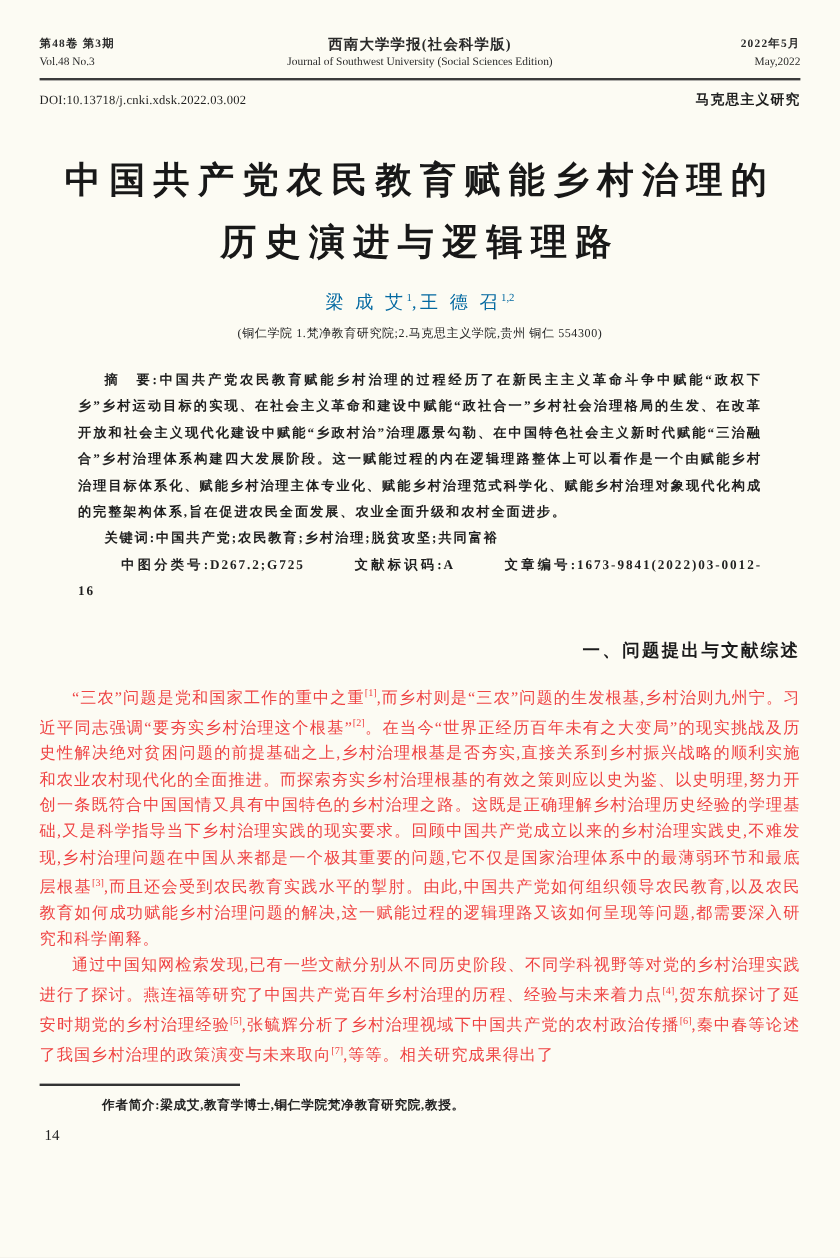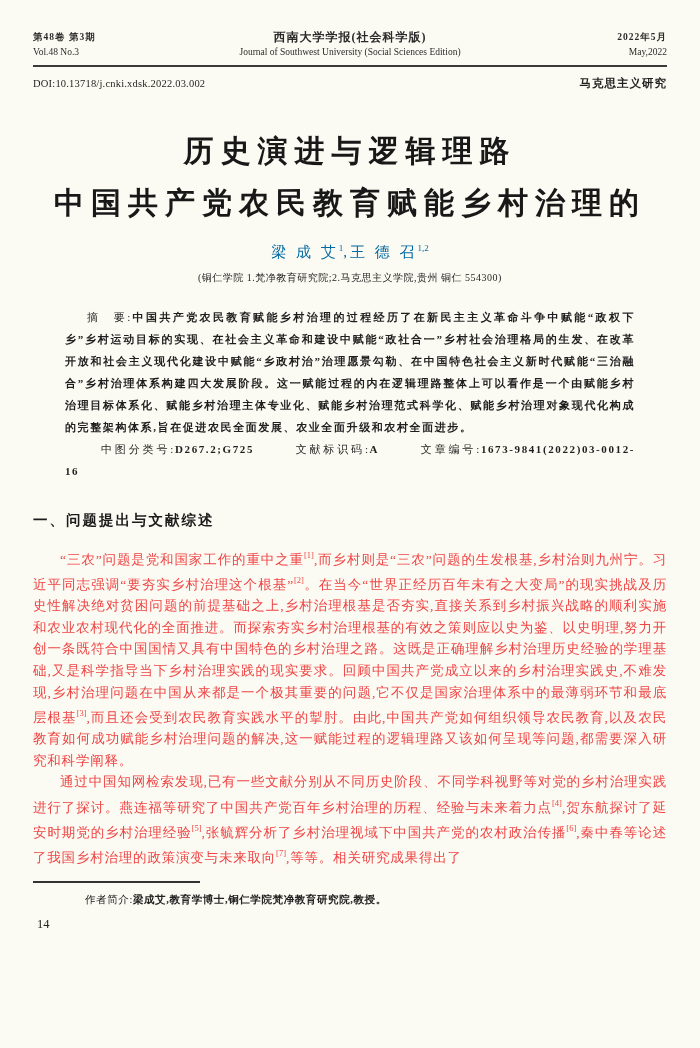--- a/index.html
+++ b/index.html
@@ -35,23 +35,23 @@
   .authors{margin-top:14px;text-align:center;font-size:15px;letter-spacing:3px;color:#0369a1;}
   .authors sup{font-size:9px;letter-spacing:0;}
   .affiliation{margin-top:9px;text-align:center;font-size:10px;letter-spacing:0.5px;color:#262626;}
   
   .abstract-wrap{margin:21px 32px 0 32px;font-size:11px;line-height:22px;
                  text-align:justify;font-weight:600;letter-spacing:1.6px;color:#1f1f1f;}
   .abstract-wrap p{margin:0;text-indent:2em;}
   .kw-line{margin:0;text-indent:2em;}
   .meta-line{margin:0;text-indent:2em;}
   .meta-line .meta-pair{margin-right:22px;padding-left:14px;}
-  .lbl{font-weight:400;}
+  .lbl{font-weight:700;}
   
-  .section-heading{margin-top:29px;text-align:left;font-size:14.5px;font-weight:700;
+  .section-heading{margin-top:29px;text-align:right;font-size:14.5px;font-weight:700;
                    letter-spacing:2px;color:#1b1b1b;}
   .body-text{margin-top:15px;font-size:13.5px;line-height:21.6px;text-align:justify;
              letter-spacing:0.8px;color:#ef4444;}
   .body-text p{margin:0;text-indent:2em;}
   .body-text sup.ref, .abstract-wrap sup.ref{font-size:8.5px;letter-spacing:0;}
   
   .footnote-rule{width:167px;border-top:2px solid #333;margin-top:13px;}
   .footnotes{margin-top:7px;margin-left:52px;margin-right:10px;
              font-size:10.5px;line-height:20.5px;font-weight:600;
              letter-spacing:0.6px;color:#222;text-align:justify;}
@@ -78,31 +78,32 @@
     </div>
   </div>
   <div class="header-rule"></div>
 
   <div class="doi-row">
     <span class="doi">DOI:10.13718/j.cnki.xdsk.2022.03.002</span>
     <span class="column-tag">马克思主义研究</span>
   </div>
 
   <div class="title">
+    <div>中国共产党农民教育赋能乡村治理的</div>
     <div>历史演进与逻辑理路</div>
-    <div>中国共产党农民教育赋能乡村治理的</div>
   </div>
 
   <div class="authors">
     <span>梁 成 艾</span><sup>1</sup><span>,</span><span>王 德 召</span><sup>1,2</sup>
   </div>
   <div class="affiliation">(铜仁学院 1.梵净教育研究院;2.马克思主义学院,贵州 铜仁 554300)</div>
 
   <div class="abstract-wrap">
     <p><span class="lbl">摘　要:</span><span>中国共产党农民教育赋能乡村治理的过程经历了在新民主主义革命斗争中赋能“政权下乡”乡村运动目标的实现、在社会主义革命和建设中赋能“政社合一”乡村社会治理格局的生发、在改革开放和社会主义现代化建设中赋能“乡政村治”治理愿景勾勒、在中国特色社会主义新时代赋能“三治融合”乡村治理体系构建四大发展阶段。这一赋能过程的内在逻辑理路整体上可以看作是一个由赋能乡村治理目标体系化、赋能乡村治理主体专业化、赋能乡村治理范式科学化、赋能乡村治理对象现代化构成的完整架构体系,旨在促进农民全面发展、农业全面升级和农村全面进步。</span></p>
+    <p class="kw-line"><span class="lbl">关键词:</span><span>中国共产党;农民教育;乡村治理;脱贫攻坚;共同富裕</span></p>
     <p class="meta-line">
       <span class="meta-pair"><span class="lbl">中图分类号:</span><span>D267.2;G725</span></span>
       <span class="meta-pair"><span class="lbl">文献标识码:</span><span>A</span></span>
       <span class="meta-pair"><span class="lbl">文章编号:</span><span>1673-9841(2022)03-0012-16</span></span>
     </p>
   </div>
 
   <div class="section-heading">一、问题提出与文献综述</div>
 
   <div class="body-text">

